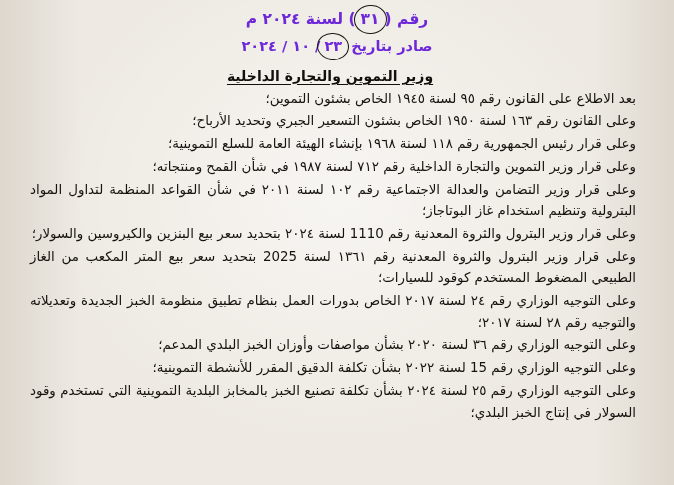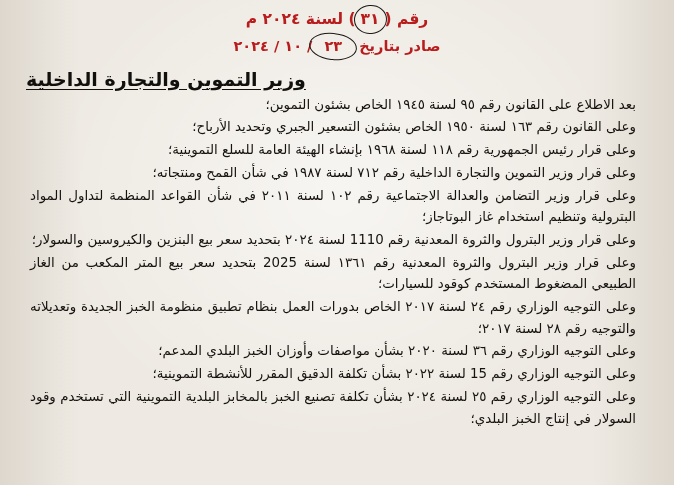--- a/index.html
+++ b/index.html
@@ -30,21 +30,21 @@
     inset: 0;
     background:
       radial-gradient(ellipse at 50% 40%, rgba(255,255,255,0.55) 0%, rgba(255,255,255,0) 60%),
       linear-gradient(90deg, rgba(190,180,165,0.35) 0%, rgba(255,255,255,0) 12%, rgba(255,255,255,0) 88%, rgba(190,180,165,0.35) 100%);
     pointer-events: none;
   }
   .doc-header {
     position: relative;
     text-align: center;
     font-weight: bold;
-    color: #b91c1c;
+    color: #6d28d9;
     letter-spacing: 0.2px;
   }
   .decree-number {
     font-size: 15.5px;
     line-height: 1.5;
     margin: 2px 0 0 0;
     direction: rtl;
     white-space: nowrap;
   }
   .decree-number .circled {
@@ -65,37 +65,37 @@
   }
   .issue-date {
     font-size: 14.5px;
     line-height: 1.55;
     margin: 4px 0 0 0;
     direction: rtl;
   }
   .issue-date .circled-date {
     display: inline-block;
     position: relative;
-    padding: 0 12px;
+    padding: 0 4px;
   }
   .issue-date .circled-date::after {
     content: "";
     position: absolute;
     left: -3px;
     right: -3px;
     top: -2px;
     bottom: -3px;
     border: 1.3px solid #1a1714;
     border-radius: 50%;
     transform: rotate(6deg);
   }
   .minister-title {
     position: relative;
-    text-align: left;
-    font-size: 19px;
+    text-align: center;
+    font-size: 14px;
     font-weight: bold;
     color: #12100d;
     margin: 10px 14px 4px 0;
     direction: rtl;
     text-decoration: underline;
     text-underline-offset: 3px;
   }
   .clauses {
     position: relative;
     direction: rtl;

